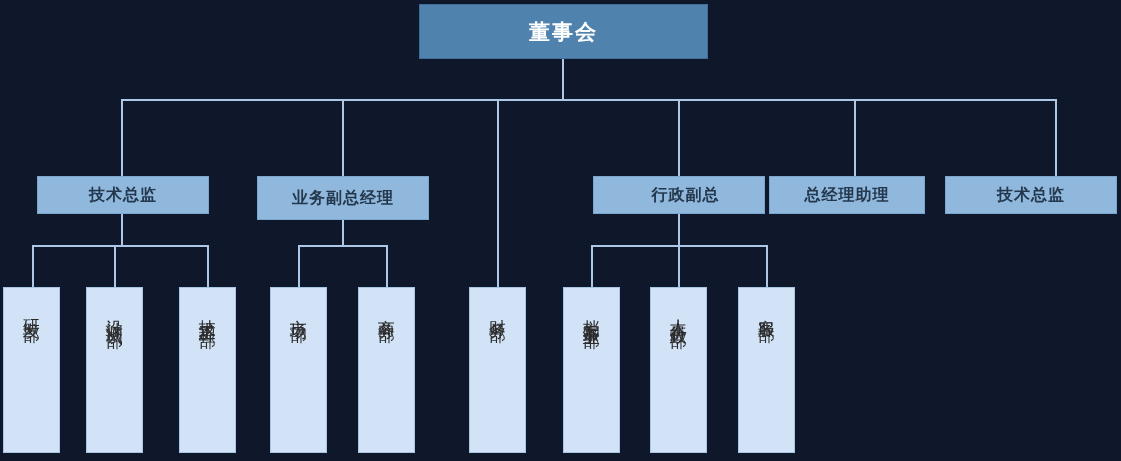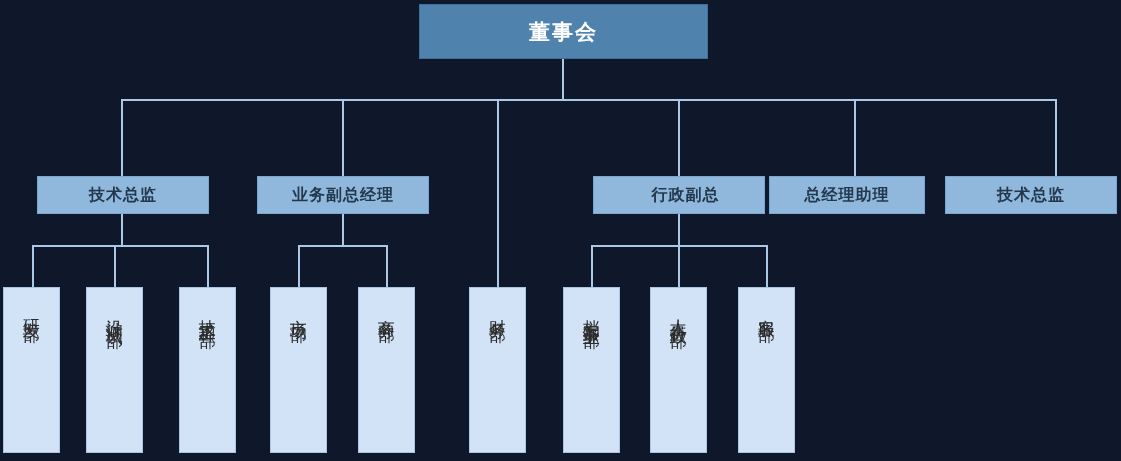--- a/index.html
+++ b/index.html
@@ -103,21 +103,21 @@
 
   <div class="conn v" style="left:678px; top:213px; height:33px;"></div>
   <div class="conn h" style="left:591px; top:245px; width:177px;"></div>
   <div class="conn v" style="left:591px; top:245px; height:42px;"></div>
   <div class="conn v" style="left:678px; top:245px; height:42px;"></div>
   <div class="conn v" style="left:766px; top:245px; height:42px;"></div>
 
   <div class="node lvl0" style="left:419px; top:4px; width:289px; height:55px;">董事会</div>
 
   <div class="node lvl1" style="left:37px;  top:176px; width:172px; height:38px;">技术总监</div>
-  <div class="node lvl1" style="left:257px; top:176px; width:172px; height:38px;">业务副总经理</div>
+  <div class="node lvl1" style="left:257px; top:176px; width:172px; height:44px;">业务副总经理</div>
   <div class="node lvl1" style="left:593px; top:176px; width:172px; height:38px;padding-left:13px;">行政副总</div>
   <div class="node lvl1" style="left:769px; top:176px; width:156px; height:38px;">总经理助理</div>
   <div class="node lvl1" style="left:945px; top:176px; width:172px; height:38px;">技术总监</div>
 
   <div class="node lvl2" style="left:3px;   top:287px; width:57px; height:166px;">
     <span class="vtext">研发部</span>
   </div>
   <div class="node lvl2" style="left:86px;  top:287px; width:57px; height:166px;">
     <span class="vtext">设计测试部</span>
   </div>

